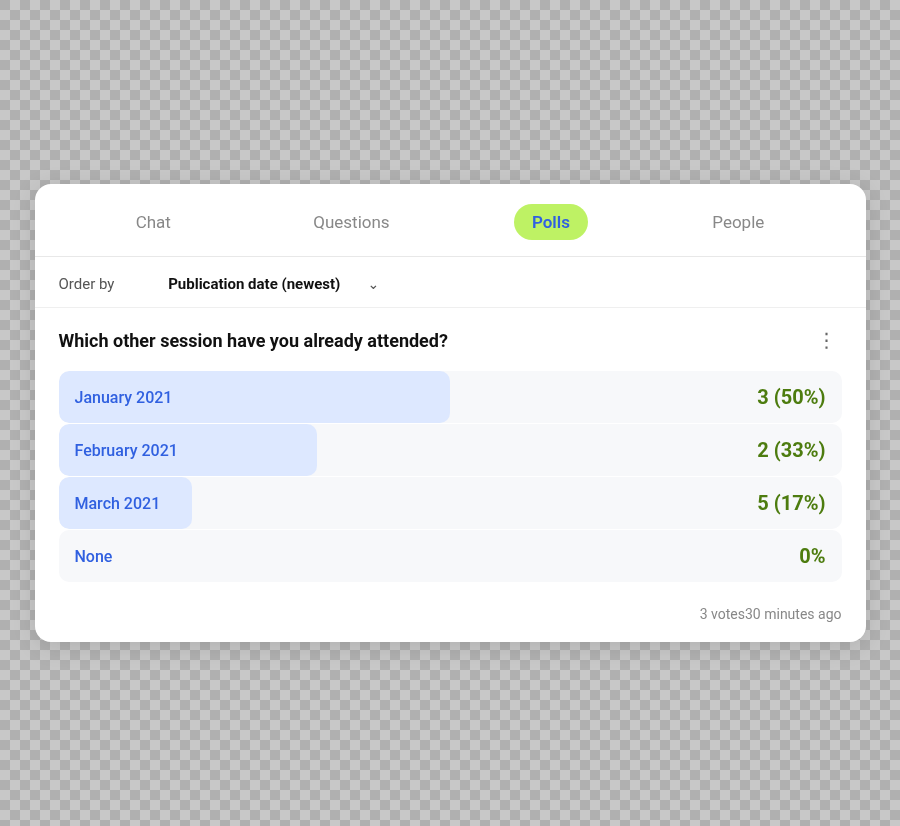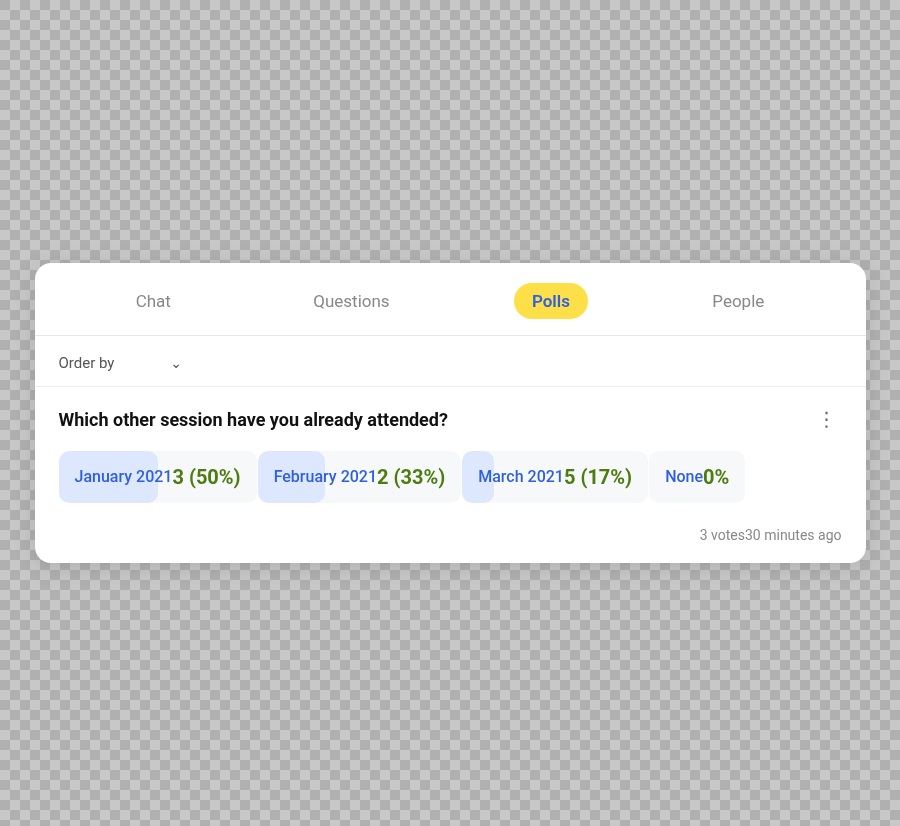--- a/index.html
+++ b/index.html
@@ -42,21 +42,21 @@
     .tab {
       font-size: 17px;
       color: #888;
       cursor: pointer;
       padding: 8px 18px;
       border-radius: 20px;
       font-weight: 400;
     }
 
     .tab.active {
-      background: #fde047;
+      background: #bef264;
       color: #3060e0;
       font-weight: 600;
     }
 
     
     .order-row {
       display: flex;
       align-items: center;
       padding: 18px 24px 14px;
       border-bottom: 1px solid #efefef;
@@ -107,21 +107,21 @@
       font-size: 20px;
       color: #666;
       cursor: pointer;
       padding: 0 4px;
       letter-spacing: 1px;
     }
 
     
     .poll-options {
       display: flex;
-      flex-direction: row;
+      flex-direction: column;
       gap: 1px;
     }
 
     .poll-option {
       display: flex;
       align-items: center;
       justify-content: space-between;
       background: #f7f8fa;
       border-radius: 10px;
       padding: 14px 16px;
@@ -173,20 +173,21 @@
   <div class="tab-bar">
     <div class="tab">Chat</div>
     <div class="tab">Questions</div>
     <div class="tab active">Polls</div>
     <div class="tab">People</div>
   </div>
 
   <div class="order-row">
     <span class="order-label">Order by</span>
     <span class="order-value">&nbsp;</span>
+    <span class="order-value">Publication date (newest)</span>
     <span class="chevron-icon">⌄</span>
   </div>
 
   <div class="poll-section">
 
     <div class="poll-question-row">
       <div class="poll-question">Which other session have you already attended?</div>
       <div class="more-icon">⋮</div>
     </div>
 

